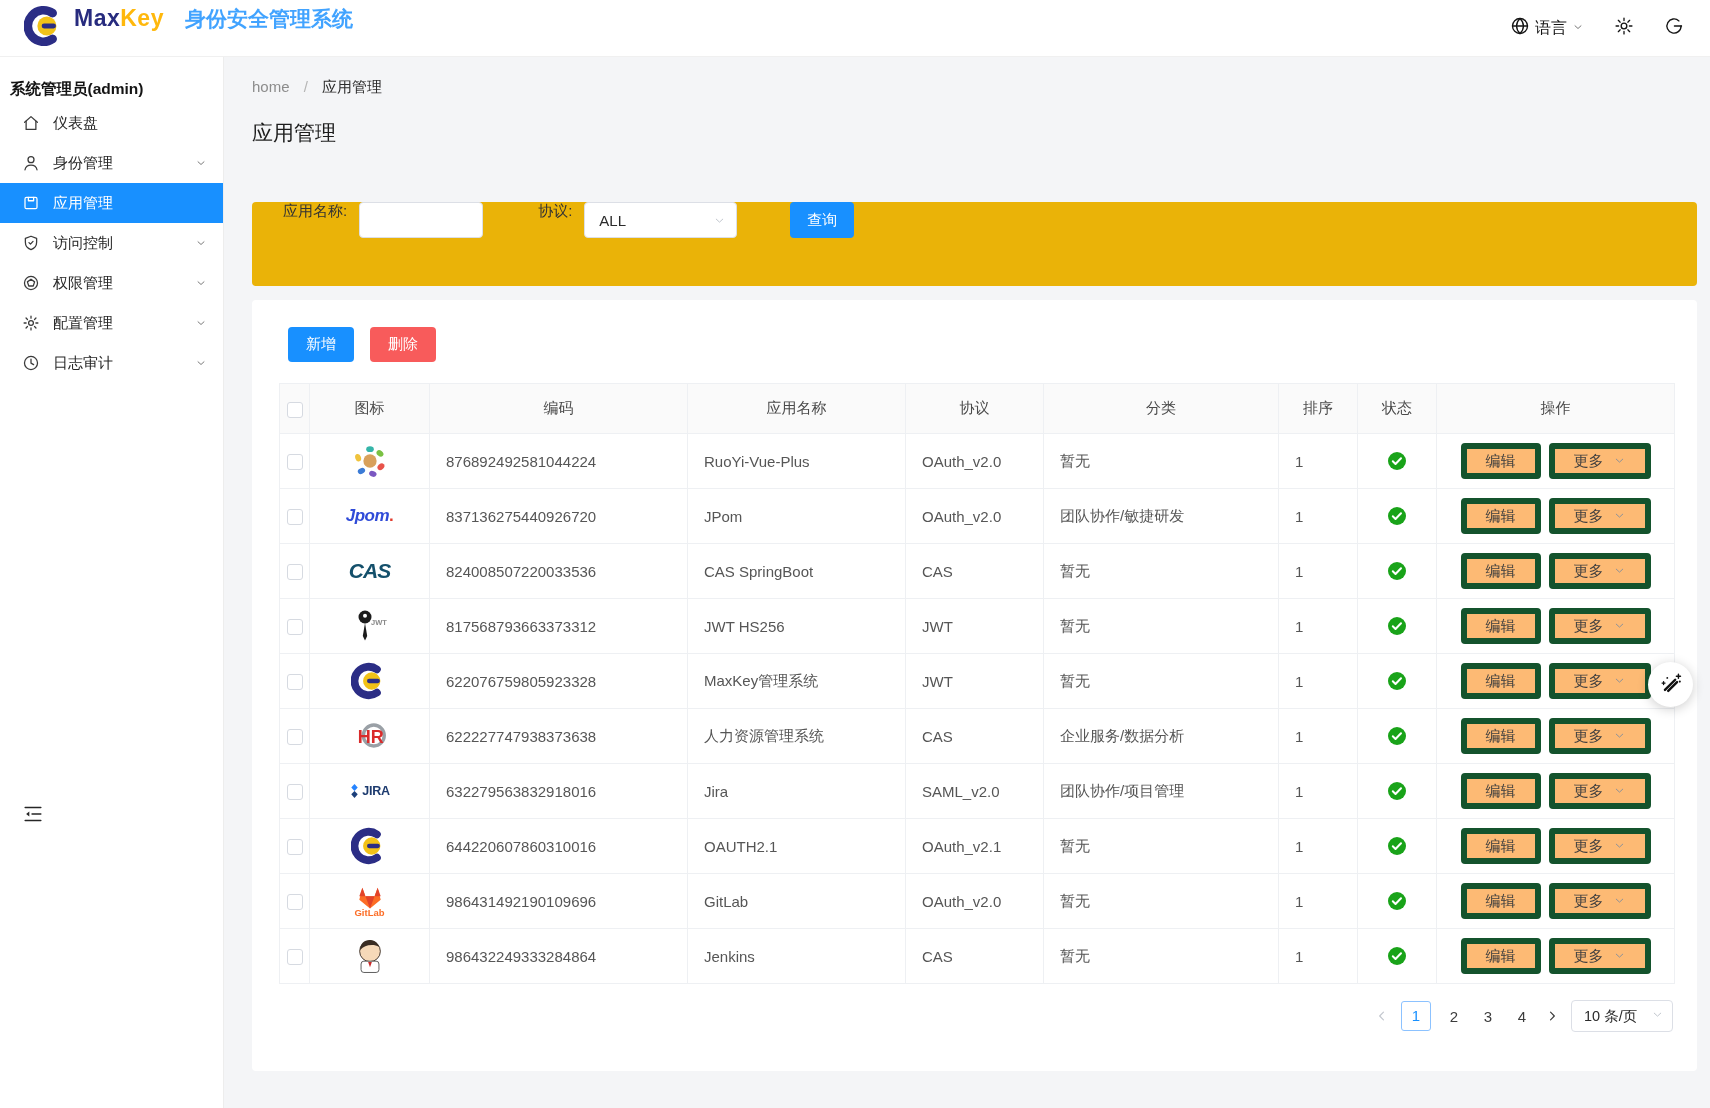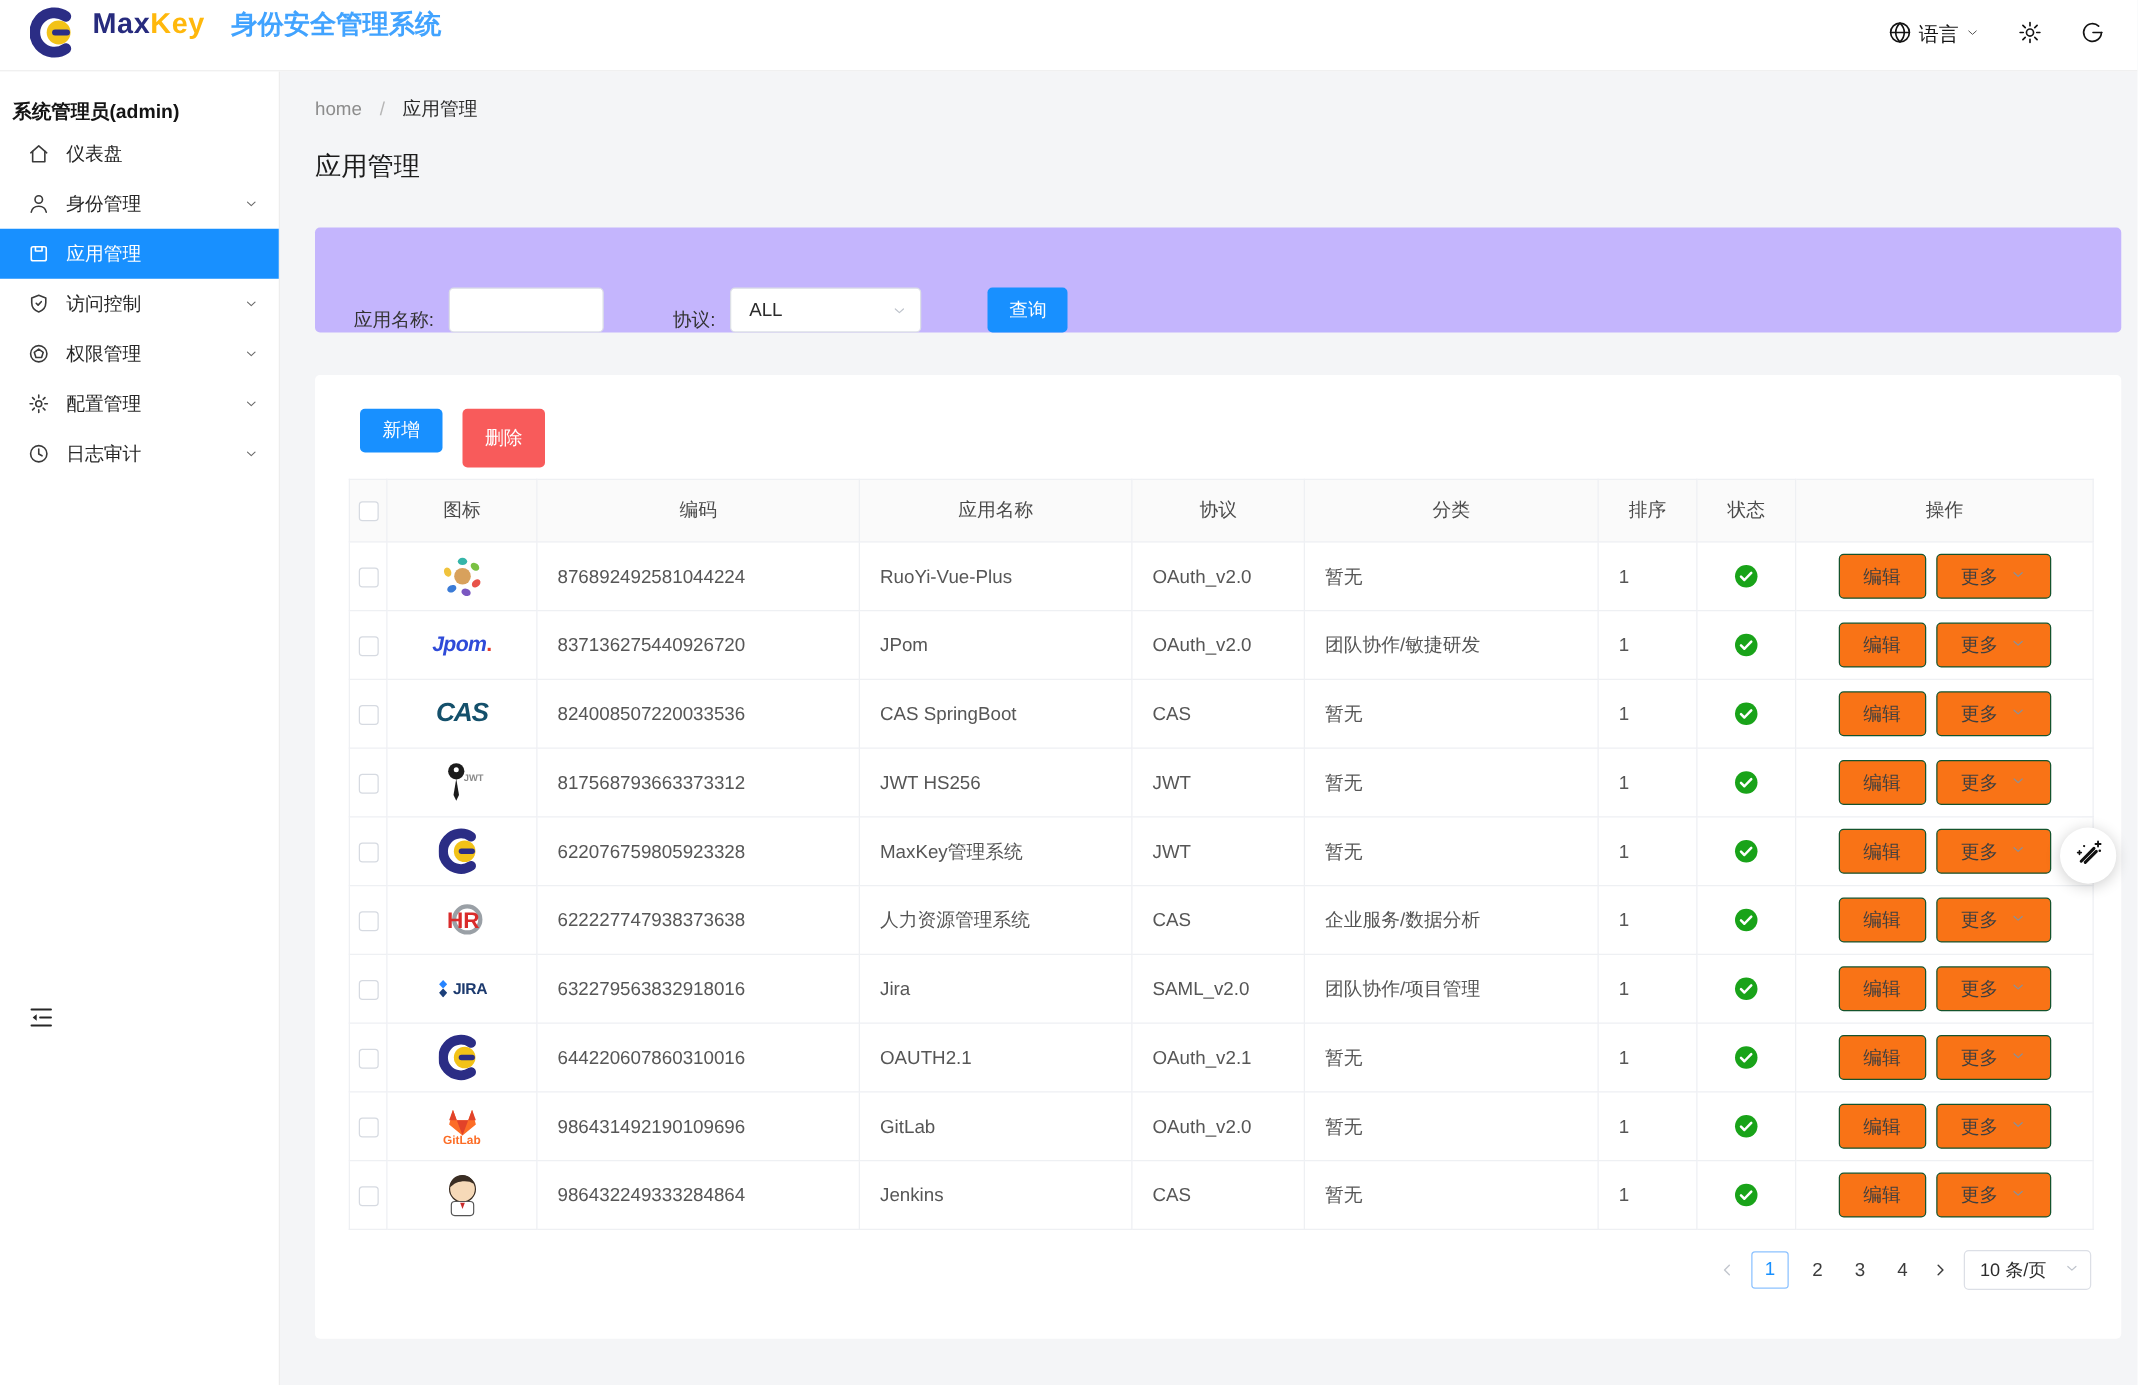--- a/index.html
+++ b/index.html
@@ -35,45 +35,45 @@
 
   
   .main{position:absolute;left:224px;top:57px;right:0;bottom:0}
   .breadcrumb{position:absolute;top:21px;left:28px;font-size:15px}
   .bc-home{color:#8c8c8c;cursor:pointer}
   .bc-sep{color:#b5b5b5;margin:0 10px}
   .bc-cur{color:#2b2b2b}
   .page-title{position:absolute;top:62px;left:28px;font-size:21px;font-weight:500;color:#1c1c1c}
 
   
-  .filter-card{position:absolute;left:28px;top:125px;width:1445px;height:84px;background:#c4b5fd;border-radius:4px;display:flex;align-items:flex-end;padding-left:31px}
+  .filter-card{position:absolute;left:28px;top:145px;width:1445px;height:84px;background:#eab308;border-radius:4px;display:flex;align-items:flex-start;padding-left:31px}
   .f-label{font-size:15px;color:#333}
   .f-input{width:124px;height:36px;border:1px solid #dcdfe6;border-radius:4px;margin-left:12px;background:#fff;font-size:15px;padding:0 10px;outline:none}
   .f-select{position:relative;width:153px;height:36px;border:1px solid #dcdfe6;border-radius:4px;margin-left:12px;background:#fff;display:flex;align-items:center;padding-left:14px;font-size:15px;color:#2b2b2b;cursor:pointer}
   .f-select .sel-chev{position:absolute;right:10px;display:inline-flex;color:#bfc4cc}
   .sel-chev svg{width:13px;height:13px;fill:none;stroke:currentColor;stroke-width:1.8;stroke-linecap:round;stroke-linejoin:round}
   .ml-55{margin-left:55px}
   .btn{display:inline-flex;align-items:center;justify-content:center;border:none;border-radius:4px;font-size:15px;cursor:pointer;font-family:inherit}
   .btn-primary{background:#1890ff;color:#fff}
   .btn-danger{background:#f85b5b;color:#fff}
   .f-search{width:64px;height:36px;margin-left:53px}
 
   
   .table-card{position:absolute;left:28px;top:243px;width:1445px;height:771px;background:#fff;border-radius:4px}
   .tb-add{position:absolute;left:36px;top:27px;width:66px;height:35px}
-  .tb-del{position:absolute;left:118px;top:27px;width:66px;height:47px}
+  .tb-del{position:absolute;left:118px;top:27px;width:66px;height:35px}
   .tbl-wrap{position:absolute;left:27px;top:83px;width:1395px}
   table{border-collapse:collapse;table-layout:fixed;width:1395px}
   th{height:50px;background:#fafafa;font-size:15px;font-weight:500;color:#4a4a4a;border:1px solid #eef0f3;text-align:center}
   td{height:55px;font-size:15px;color:#565656;border:1px solid #eef0f3;padding:0 0 0 16px;text-align:left;overflow:hidden;white-space:nowrap}
   td.c-center{padding:0;text-align:center}
   .checkbox{display:inline-block;width:16px;height:16px;border:1px solid #d6dae1;border-radius:3px;background:#fff;vertical-align:middle;cursor:pointer}
   .appicon{display:inline-flex;flex-direction:column;align-items:center;justify-content:center;height:52px}
   .status-ic svg{width:20px;height:20px;vertical-align:middle}
-  .act-btn{height:36px;padding:0 19px;background:#f97316;border:1px solid #14532d;border-radius:4px;font-size:15px;color:#3f3f3f;display:inline-flex;align-items:center;gap:9px;cursor:pointer;font-family:inherit}
+  .act-btn{height:36px;padding:0 19px;background:#fdba74;border:6px solid #14532d;border-radius:4px;font-size:15px;color:#3f3f3f;display:inline-flex;align-items:center;gap:9px;cursor:pointer;font-family:inherit}
   .act-btn + .act-btn{margin-left:8px}
   .act-btn .sel-chev{color:#8a9099;position:static}
 
   
   .logo-jpom{font-size:17px;font-weight:800;font-style:italic;color:#2f4bd8;letter-spacing:-.5px}
   .logo-jpom i{color:#e23c2e;font-style:normal}
   .logo-cas{font-size:21px;font-weight:800;font-style:italic;color:#14506b;letter-spacing:-1px}
   .logo-jira{display:inline-flex;align-items:center;gap:2px}
   .logo-jira b{font-size:12.5px;font-weight:800;color:#1c3a6e;letter-spacing:-.3px}
   .logo-gitlab em{display:block;font-style:normal;font-weight:bold;font-size:9.5px;color:#fc6d26;margin-top:-3px;text-align:center}

